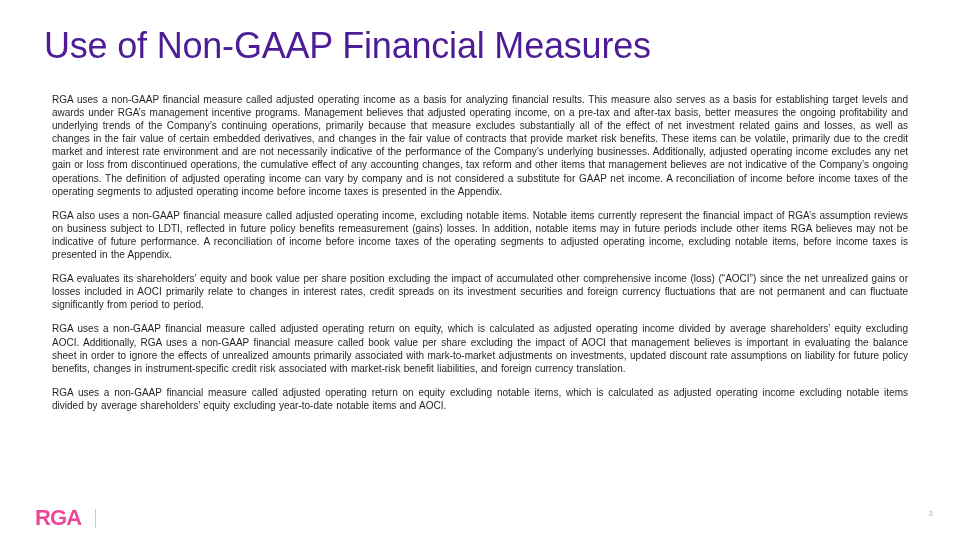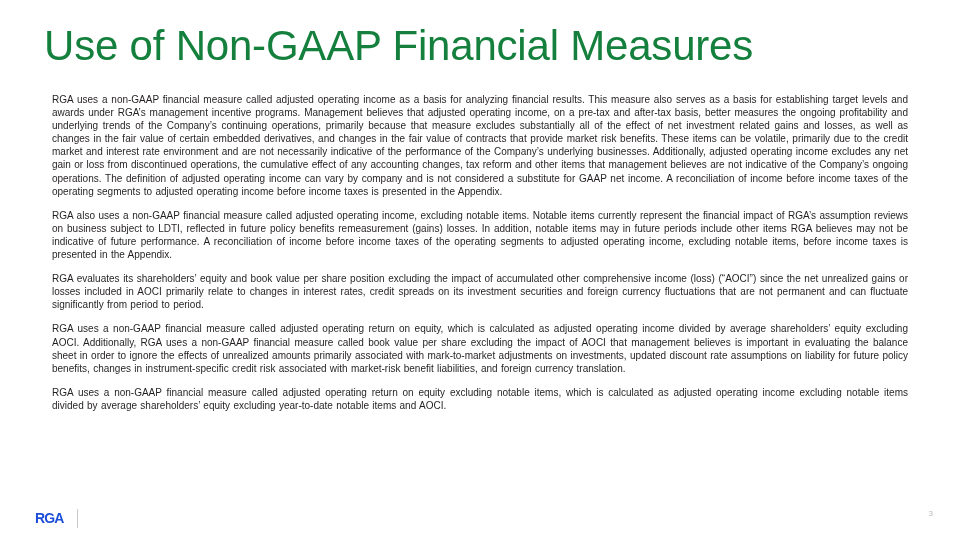--- a/index.html
+++ b/index.html
@@ -18,24 +18,24 @@
     position: relative;
     width: 960px;
     height: 540px;
     background: #ffffff;
     box-sizing: border-box;
   }
   .slide-title {
     position: absolute;
     left: 44px;
     top: 26px;
-    font-size: 42px;
+    font-size: 36px;
     line-height: 40px;
     font-weight: 400;
-    color: #15803d;
+    color: #4c1d95;
     letter-spacing: -0.2px;
     white-space: nowrap;
   }
   .body-block {
     position: absolute;
     left: 52px;
     top: 93px;
     width: 856px;
   }
   .para {
@@ -59,23 +59,23 @@
   }
   .logo-wrap {
     position: absolute;
     left: 35px;
     bottom: 12px;
     display: flex;
     align-items: center;
     height: 20px;
   }
   .logo-mark {
-    font-size: 14px;
+    font-size: 22px;
     font-weight: bold;
-    color: #1d4ed8;
+    color: #ec4899;
     letter-spacing: -0.9px;
     line-height: 16px;
     font-family: "Liberation Sans", sans-serif;
   }
   .logo-divider {
     width: 1px;
     height: 19px;
     background: #c9c9c9;
     margin-left: 14px;
   }

